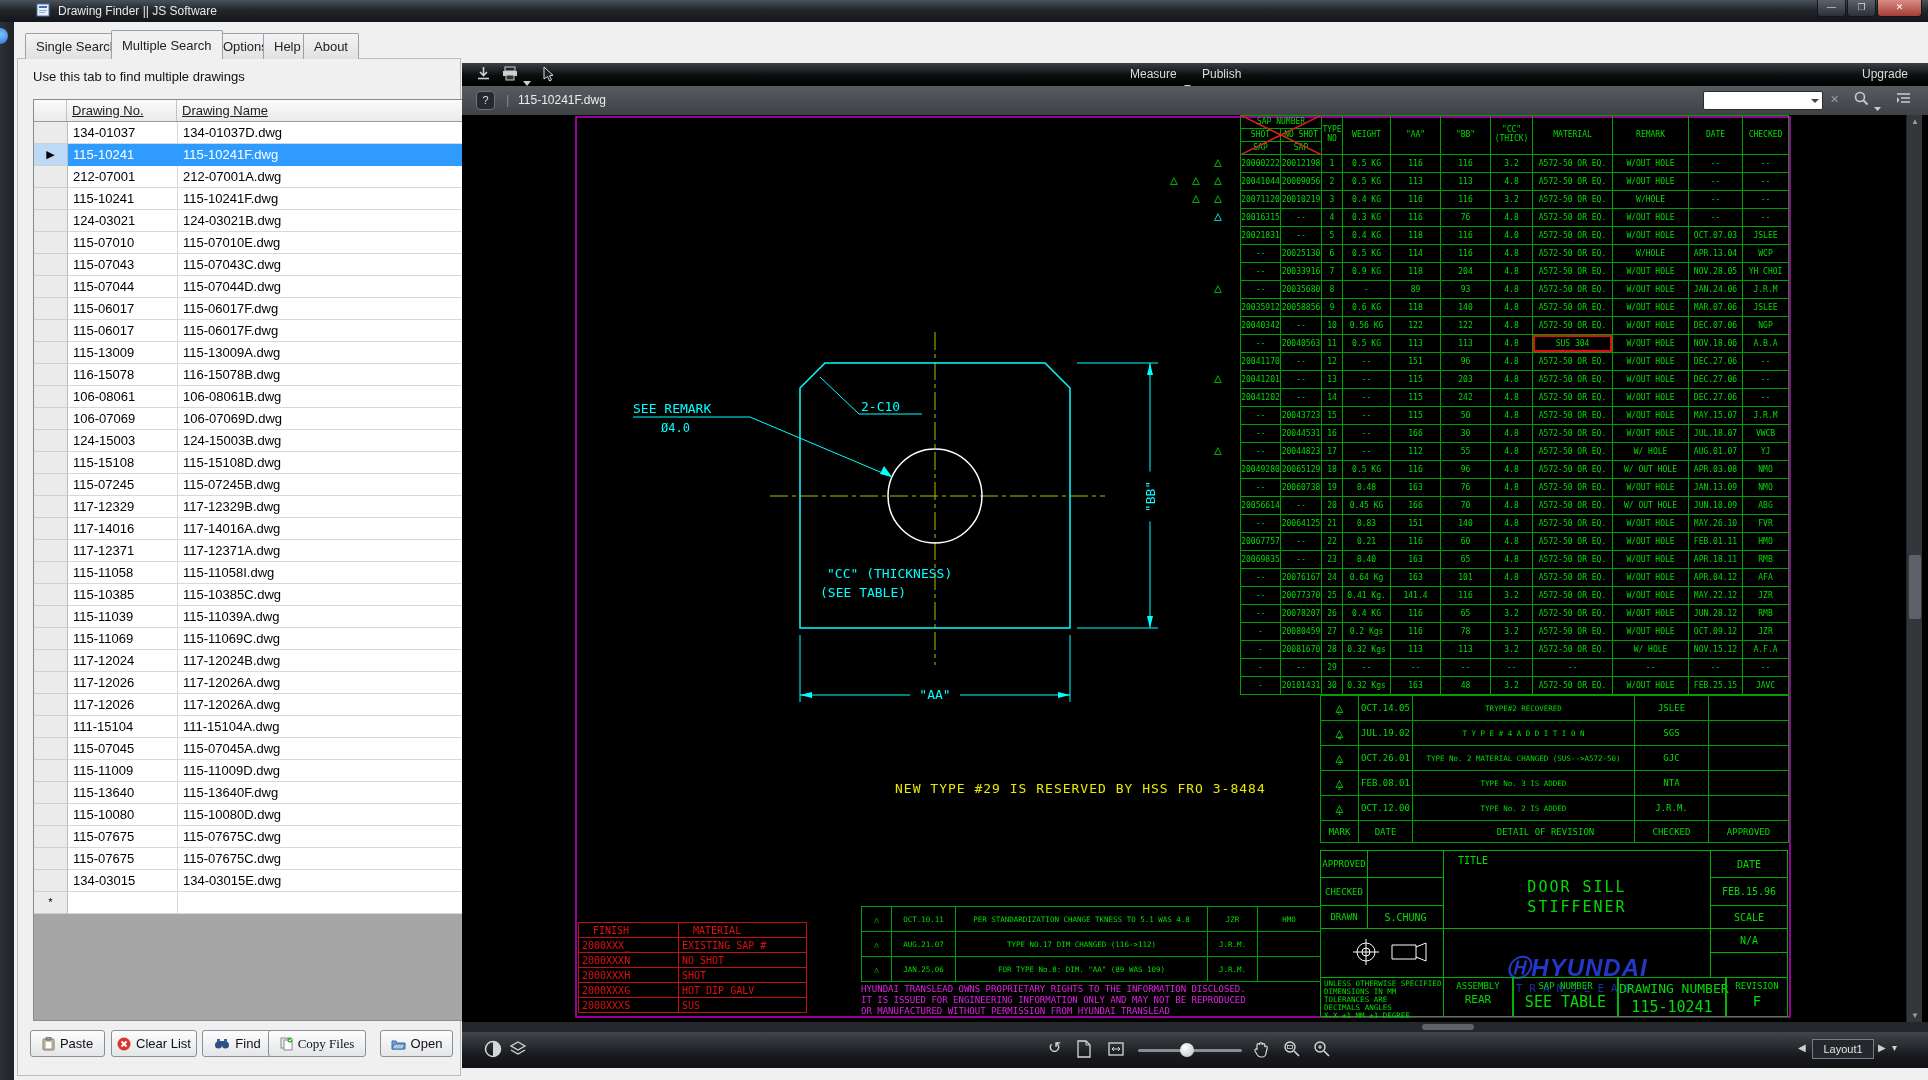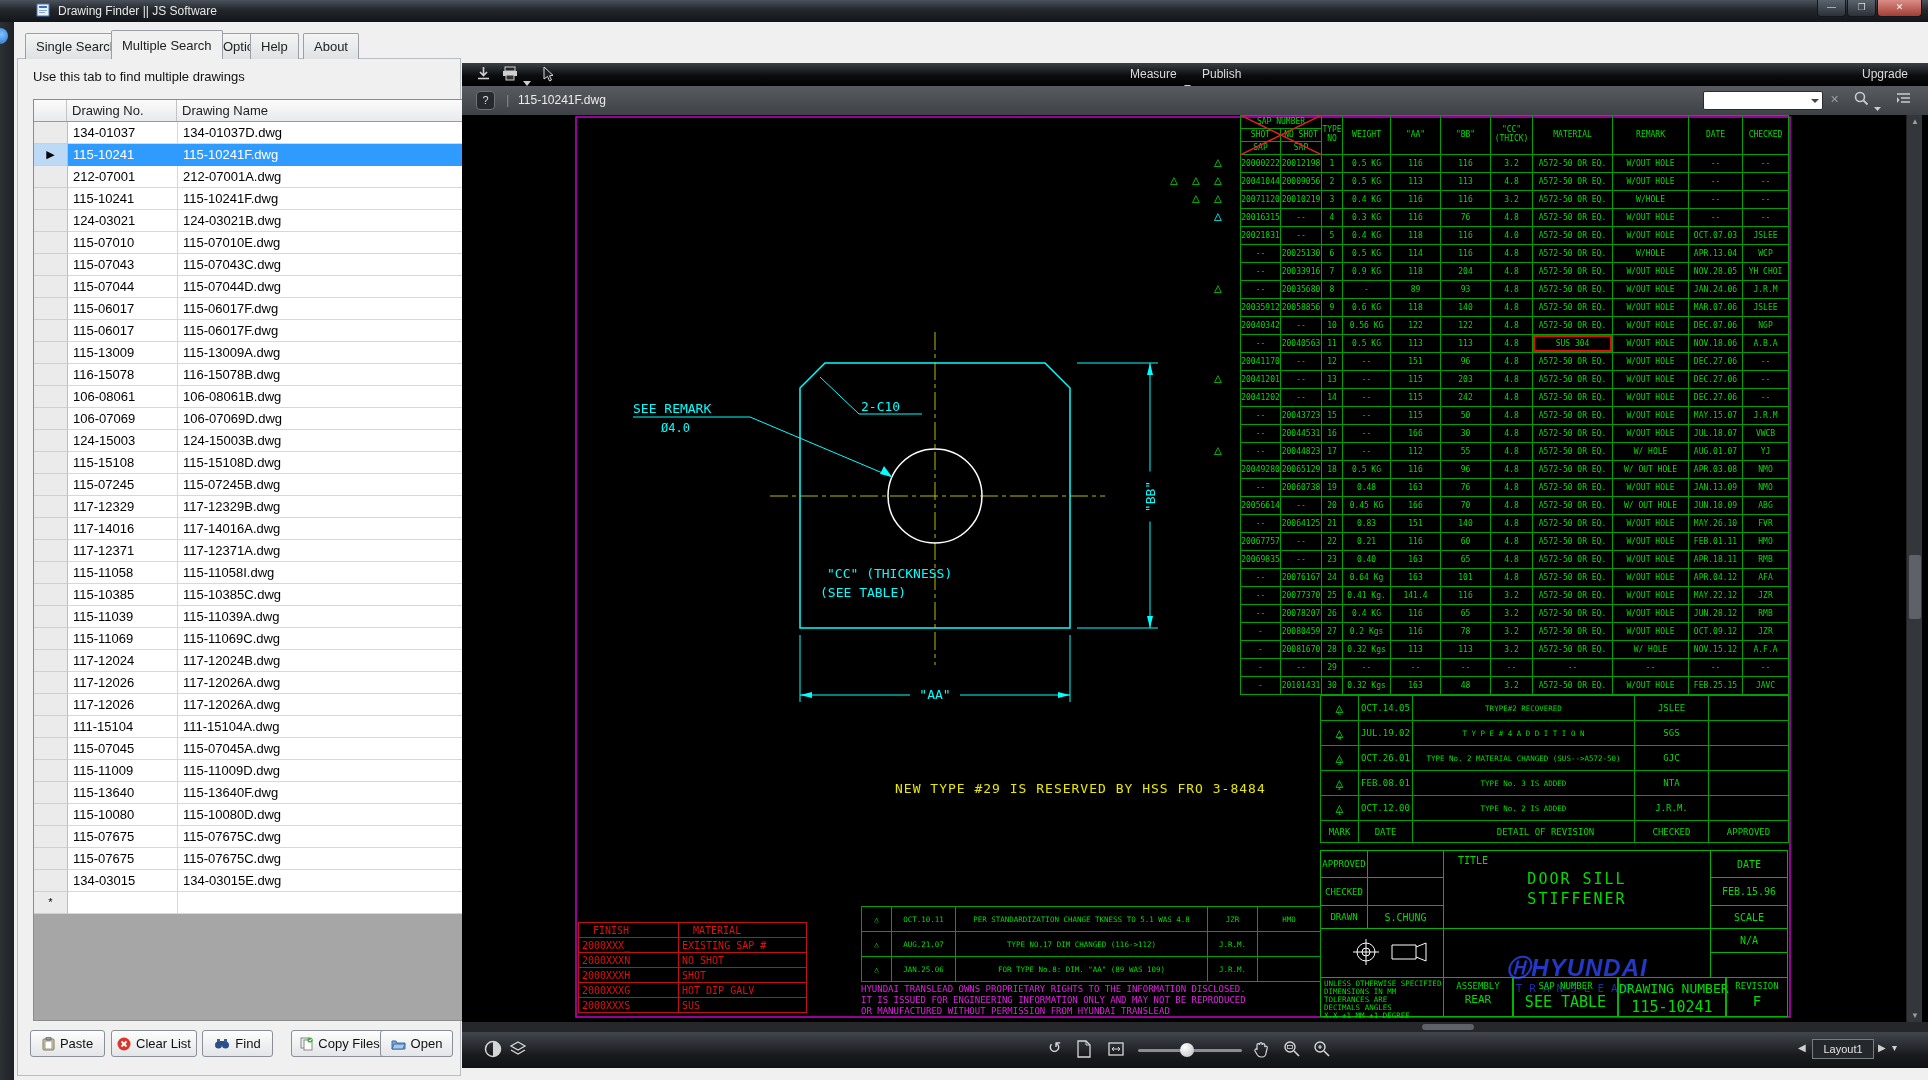--- a/index.html
+++ b/index.html
@@ -22,21 +22,21 @@
     background:radial-gradient(circle at 60% 40%,#7ec2ff,#1b62c4);}
   
   .tabpage{position:absolute;left:17px;top:58px;width:444px;height:1018px;border:1px solid #b9bec6;background:#f0f0f0;}
   .tab{position:absolute;top:33px;height:26px;padding:5px 10px 0 10px;font-size:13px;color:#222;
     background:linear-gradient(#f4f4f4,#dfe1e3);border:1px solid #9a9fa8;border-bottom:none;border-radius:2px 2px 0 0;}
   .tab.active{top:30px;height:29px;background:#f0f0f0;z-index:5;padding-top:7px;}
   .tab-note{position:absolute;left:33px;top:69px;font-size:13px;color:#111;}
   
   .grid{position:absolute;left:33px;top:99px;width:523px;height:922px;border:1px solid #8c8c8c;background:#a6a6a6;overflow:hidden;}
   .g-hdr{display:flex;height:22px;background:linear-gradient(#fbfbfb,#e9eaec);border-bottom:1px solid #9a9a9a;}
-  .g-hdr .hc{font-size:13px;color:#222;padding:3px 0 0 5px;border-right:1px solid #c3c3c3;}
+  .g-hdr .hc{font-size:13px;color:#222;padding:3px 0 0 5px;border-right:1px solid #c3c3c3;text-decoration:underline;}
   .g-row{display:flex;height:22px;background:#fff;}
   .g-rowhdr{width:34px;background:#ebebeb;border-right:1px solid #bdbdbd;border-bottom:1px solid #cfcfcf;
     font-size:11px;color:#000;text-align:center;line-height:20px;flex:none;}
   .g-cell{font-size:13px;color:#000;padding:3px 0 0 5px;border-right:1px solid #d8d8d8;
     border-bottom:1px solid #d8d8d8;white-space:nowrap;overflow:hidden;}
   .g-row.sel .g-cell{background:#2f9bfe;color:#fff;border-color:#2f9bfe;}
   .g-row.sel .g-rowhdr{background:#bcd9f5;}
   .c-no{width:110px;flex:none;}
   .c-name{width:378px;flex:none;}
   
@@ -119,21 +119,21 @@
   </div>
 
   <div class="leftstrip">
     <span class="bluedot"></span>
   </div>
 
   <div class="tabpage"></div>
   <div class="tab" style="left:25px;">Single Search</div>
   <div class="tab active" style="left:111px;">Multiple Search</div>
   <div class="tab" style="left:212px;">Options</div>
-  <div class="tab" style="left:250px;">Help</div>
+  <div class="tab" style="left:263px;">Help</div>
   <div class="tab" style="left:303px;">About</div>
   <div class="tab-note">Use this tab to find multiple drawings</div>
 
   <div class="grid">
     <div class="g-hdr">
       <div class="hc" style="width:34px;"></div>
       <div class="hc c-no">Drawing No.</div>
       <div class="hc c-name">Drawing Name</div>
     </div>
     <div id="grid-rows">
@@ -338,21 +338,21 @@
   <div class="btn" style="left:202px;width:71px;">
     <svg width="16" height="12">
         <circle cx="4.5" cy="7" r="3.5" fill="#2b4f86"></circle>
         <circle cx="11.5" cy="7" r="3.5" fill="#2b4f86"></circle>
         <rect x="6" y="3" width="4" height="4" fill="#2b4f86"></rect>
         <rect x="3" y="1" width="3" height="3" fill="#35609e"></rect>
         <rect x="10" y="1" width="3" height="3" fill="#35609e"></rect>
       </svg>
     <span>Find</span>
   </div>
-  <div class="btn" style="left:291px;width:98px;">
+  <div class="btn" style="left:268px;width:98px;font-family:Liberation Serif, serif;">
     <svg width="13" height="14">
         <rect x="1" y="1" width="8" height="10" fill="#eee" stroke="#888"></rect>
         <rect x="4" y="3" width="8" height="10" fill="#fff" stroke="#888"></rect>
         <circle cx="10" cy="3" r="2.6" fill="#3fae3f"></circle>
         <path d="M9 3 L10 4 L11.5 2" stroke="#fff" stroke-width="1" fill="none"></path>
       </svg>
     <span>Copy Files</span>
   </div>
   <div class="btn" style="left:380px;width:73px;">
     <svg width="15" height="12">
@@ -973,21 +973,21 @@
         <div class="tb-cell" style="left: 905px; top: 790px; width: 77px; height: 24px; font-size: 10px; display: flex; align-items: center; justify-content: center;">S.CHUNG</div>
         <div class="tb-cell" style="left: 1248px; top: 735px; width: 78px; height: 28px; font-size: 10px; display: flex; align-items: center; justify-content: center;">DATE</div>
         <div class="tb-cell" style="left: 1248px; top: 762px; width: 78px; height: 29px; font-size: 10px; display: flex; align-items: center; justify-content: center;">FEB.15.96</div>
         <div class="tb-cell" style="left: 1248px; top: 790px; width: 78px; height: 24px; font-size: 10px; display: flex; align-items: center; justify-content: center;">SCALE</div>
         <div class="tb-cell" style="left: 1248px; top: 813px; width: 78px; height: 25px; font-size: 10px; display: flex; align-items: center; justify-content: center;">N/A</div>
         <div class="tb-cell" style="left: 1248px; top: 837px; width: 78px; height: 26px; font-size: 9px; display: flex; align-items: center; justify-content: center;"></div>
         <div class="tb-cell" style="left: 858px; top: 813px; width: 124px; height: 50px; font-size: 9px; display: flex; align-items: center; justify-content: center;"></div>
         <div class="tb-cell" style="left: 981px; top: 813px; width: 268px; height: 50px; font-size: 9px; display: flex; align-items: center; justify-content: center;"></div>
         <div class="tb-cell" style="left: 981px; top: 735px; width: 268px; height: 79px;">
           <div style="font-size: 10px; margin: 4px 0px 0px 14px;">TITLE</div>
-          <div style="font-size: 15px; text-align: center; margin-top: 4px; letter-spacing: 2px;">DOOR SILL</div>
+          <div style="font-size: 15px; text-align: center; margin-top: 12px; letter-spacing: 2px;">DOOR SILL</div>
           <div style="font-size: 15px; text-align: center; margin-top: 2px; letter-spacing: 2px;">STIFFENER</div>
         </div>
         <div style="position: absolute; left: 888px; top: 820px;"><svg width="80" height="34">
             <circle cx="16" cy="17" r="9" fill="none" stroke="#fff"></circle>
             <circle cx="16" cy="17" r="4" fill="none" stroke="#fff"></circle>
             <path d="M3 17 H29 M16 4 V30" stroke="#fff"></path>
             <path d="M42 10 H66 V24 H42 Z M66 12 L76 8 V26 L66 22" fill="none" stroke="#fff"></path>
           </svg></div>
         <div style="position: absolute; left: 981px; top: 837px; width: 268px; text-align: center; color: rgb(36, 56, 200);">
           <div style="font-family: &quot;Liberation Sans&quot;, sans-serif; font-weight: bold; font-style: italic; font-size: 24px; letter-spacing: 1px;">ⒽHYUNDAI</div>

